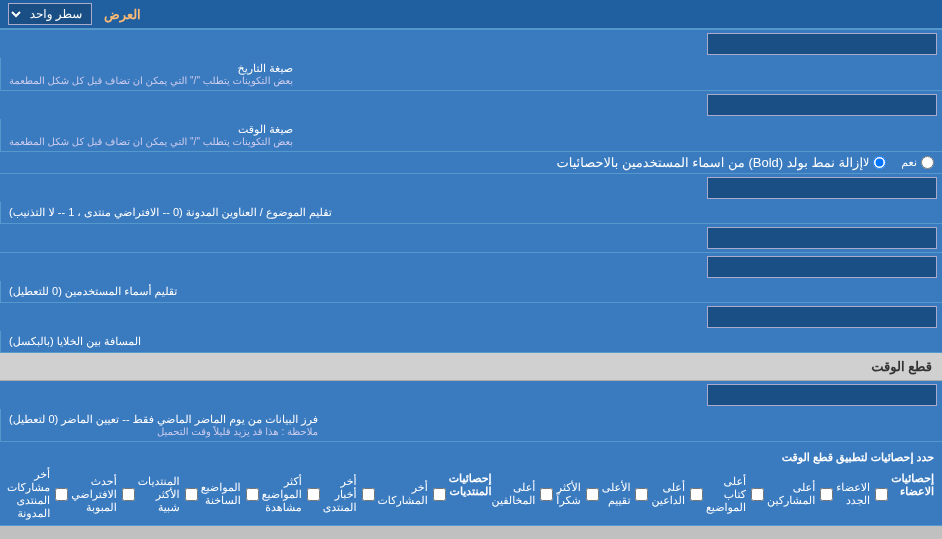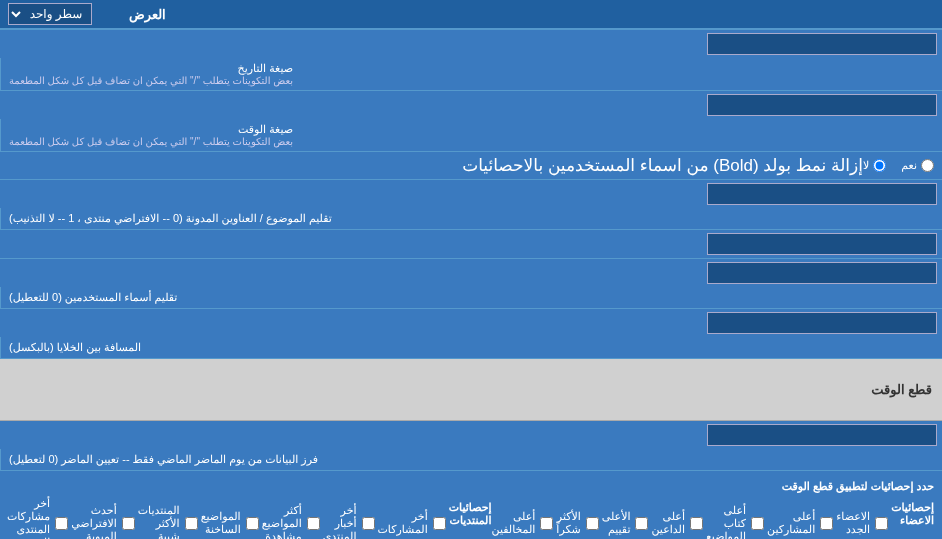--- a/index.html
+++ b/index.html
@@ -53,48 +53,48 @@
     
     .header-row {
       display: flex;
       background: #2060a0;
       border-bottom: 2px solid #5599cc;
       padding: 3px 8px;
       justify-content: flex-end;
       align-items: center;
     }
     .header-row .title {
-      color: #ffffff;
+      color: #fdba74;
       font-size: 13px;
       font-weight: bold;
-      margin-left: 37px;
+      margin-left: 12px;
     }
     
     .section-header {
       background: #d0d0d0;
       color: #333;
-      padding: 23px 10px;
+      padding: 6px 10px;
       font-weight: bold;
       font-size: 13px;
       text-align: right;
       border-bottom: 1px solid #aaa;
     }
     
     .radio-row {
       display: flex;
       align-items: center;
       background: #3a7abf;
       border-bottom: 1px solid #5599cc;
       padding: 3px 8px;
     }
     .radio-row .label {
       flex: 1;
       color: #fff;
       text-align: right;
-      font-size: 17px;
+      font-size: 13px;
     }
     .radio-group {
       display: flex;
       align-items: center;
       gap: 15px;
       direction: rtl;
     }
     .radio-group label {
       color: #fff;
       font-size: 11px;
@@ -235,20 +235,21 @@
 
   <div class="section-header">قطع الوقت</div>
 
   <div class="row">
     <div class="row-input">
       <input type="text" style="">
     </div>
     <div class="row-label">
       <span>
         <span>فرز البيانات من يوم الماضر الماضي فقط -- تعيين الماضر (0 لتعطيل)</span>
+        <span class="note">ملاحظة : هذا قد يزيد قليلاً وقت التحميل</span>
       </span>
     </div>
   </div>
 
   <div class="checkbox-section">
     <div class="checkbox-section-title">
       <span>حدد إحصائيات لتطبيق قطع الوقت</span>
     </div>
     <div class="checkbox-columns">
 

